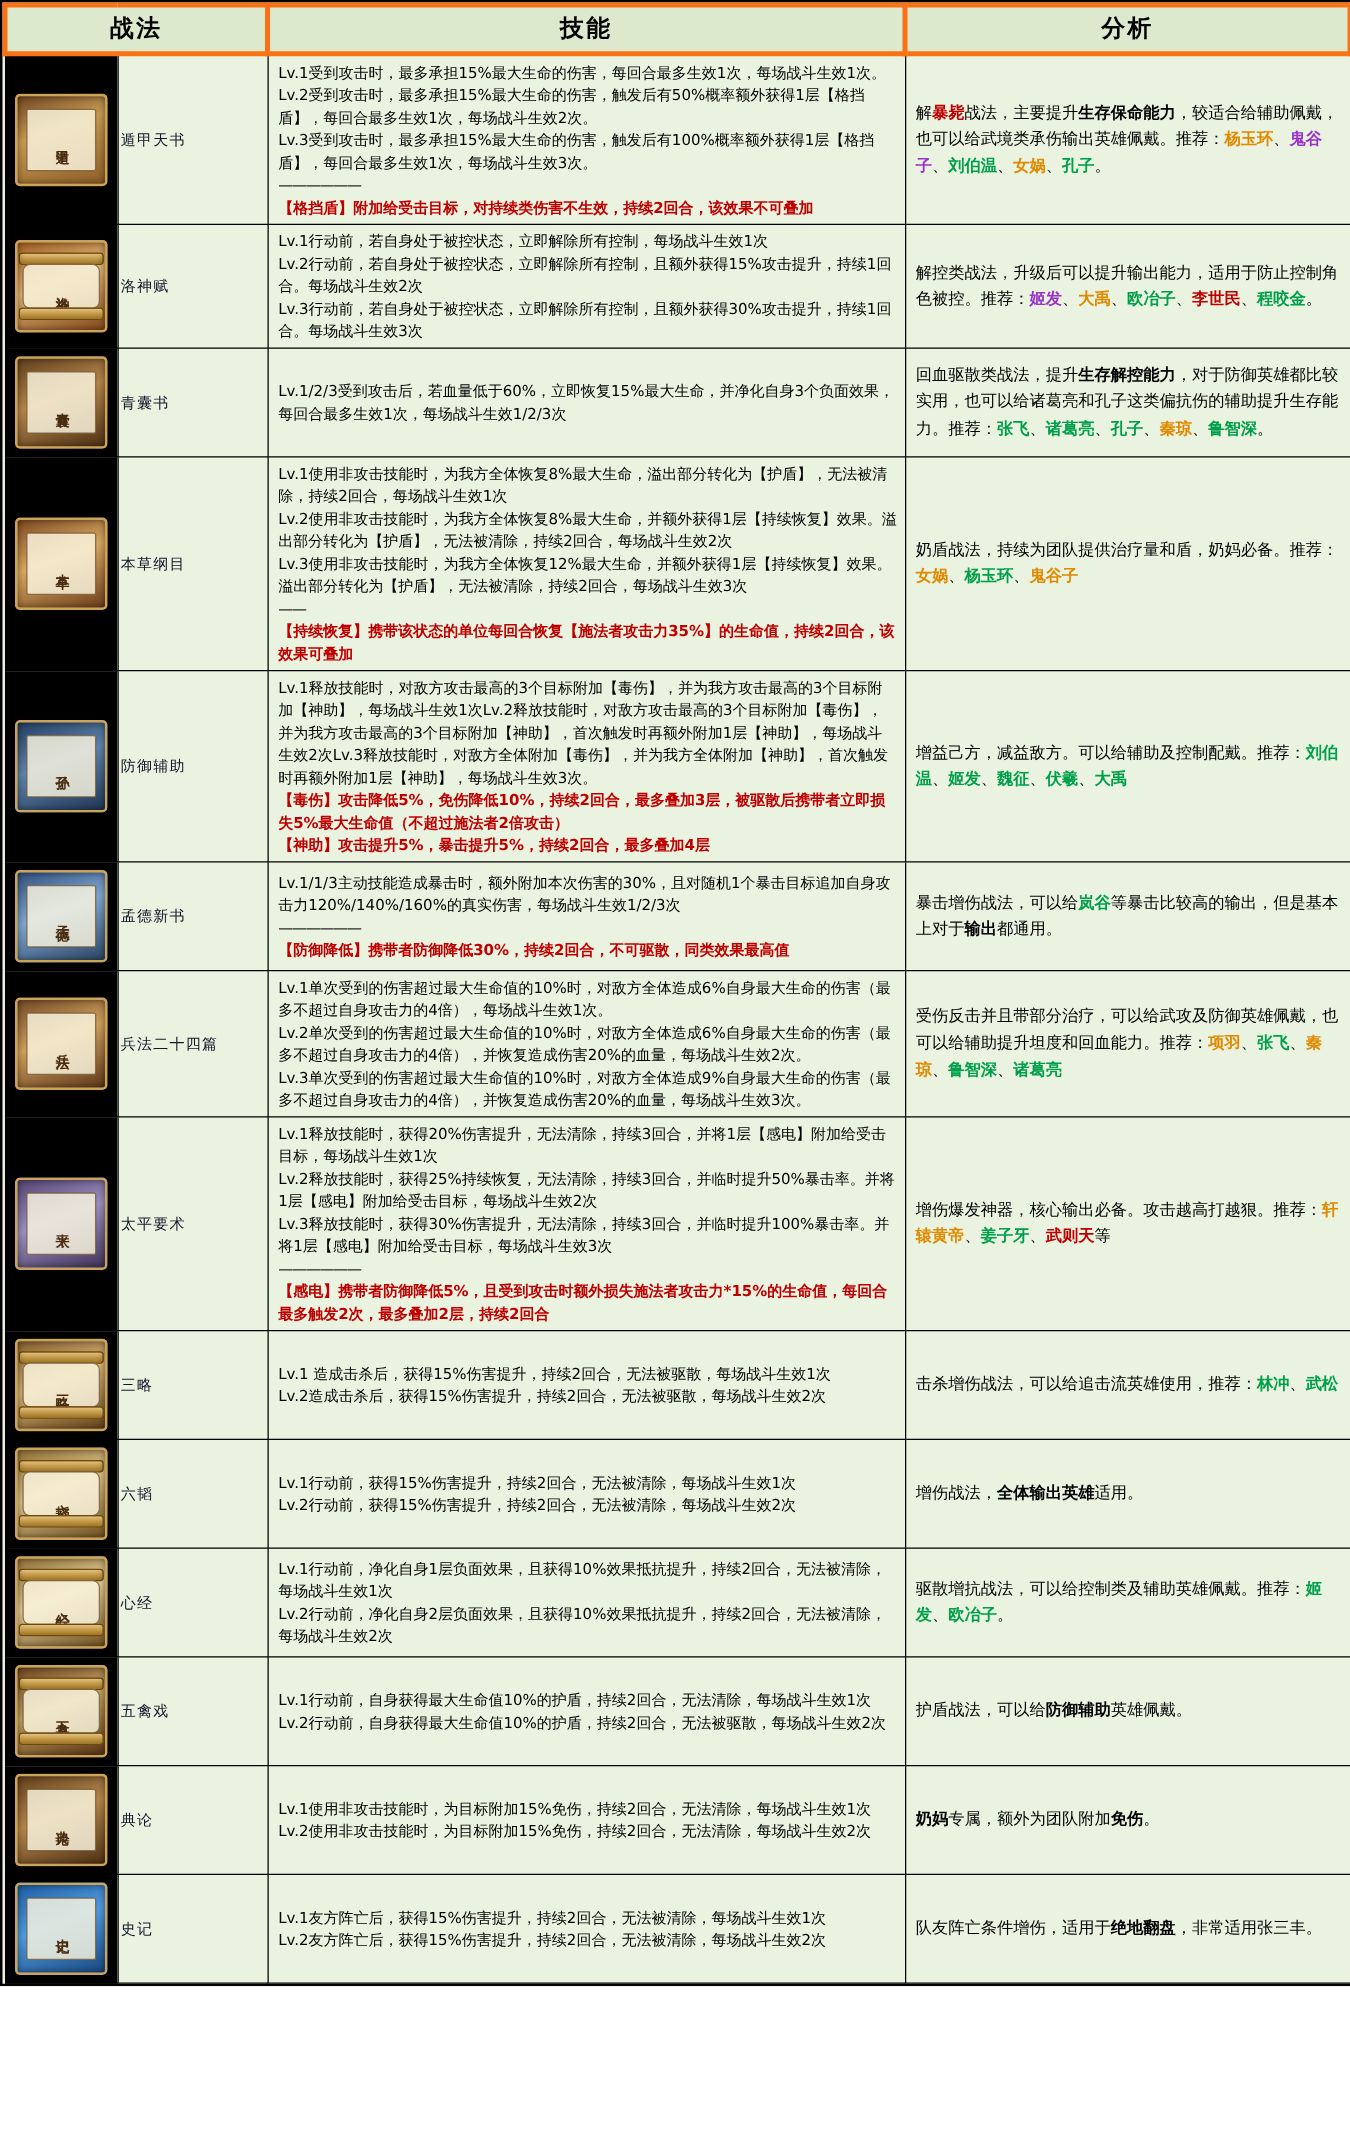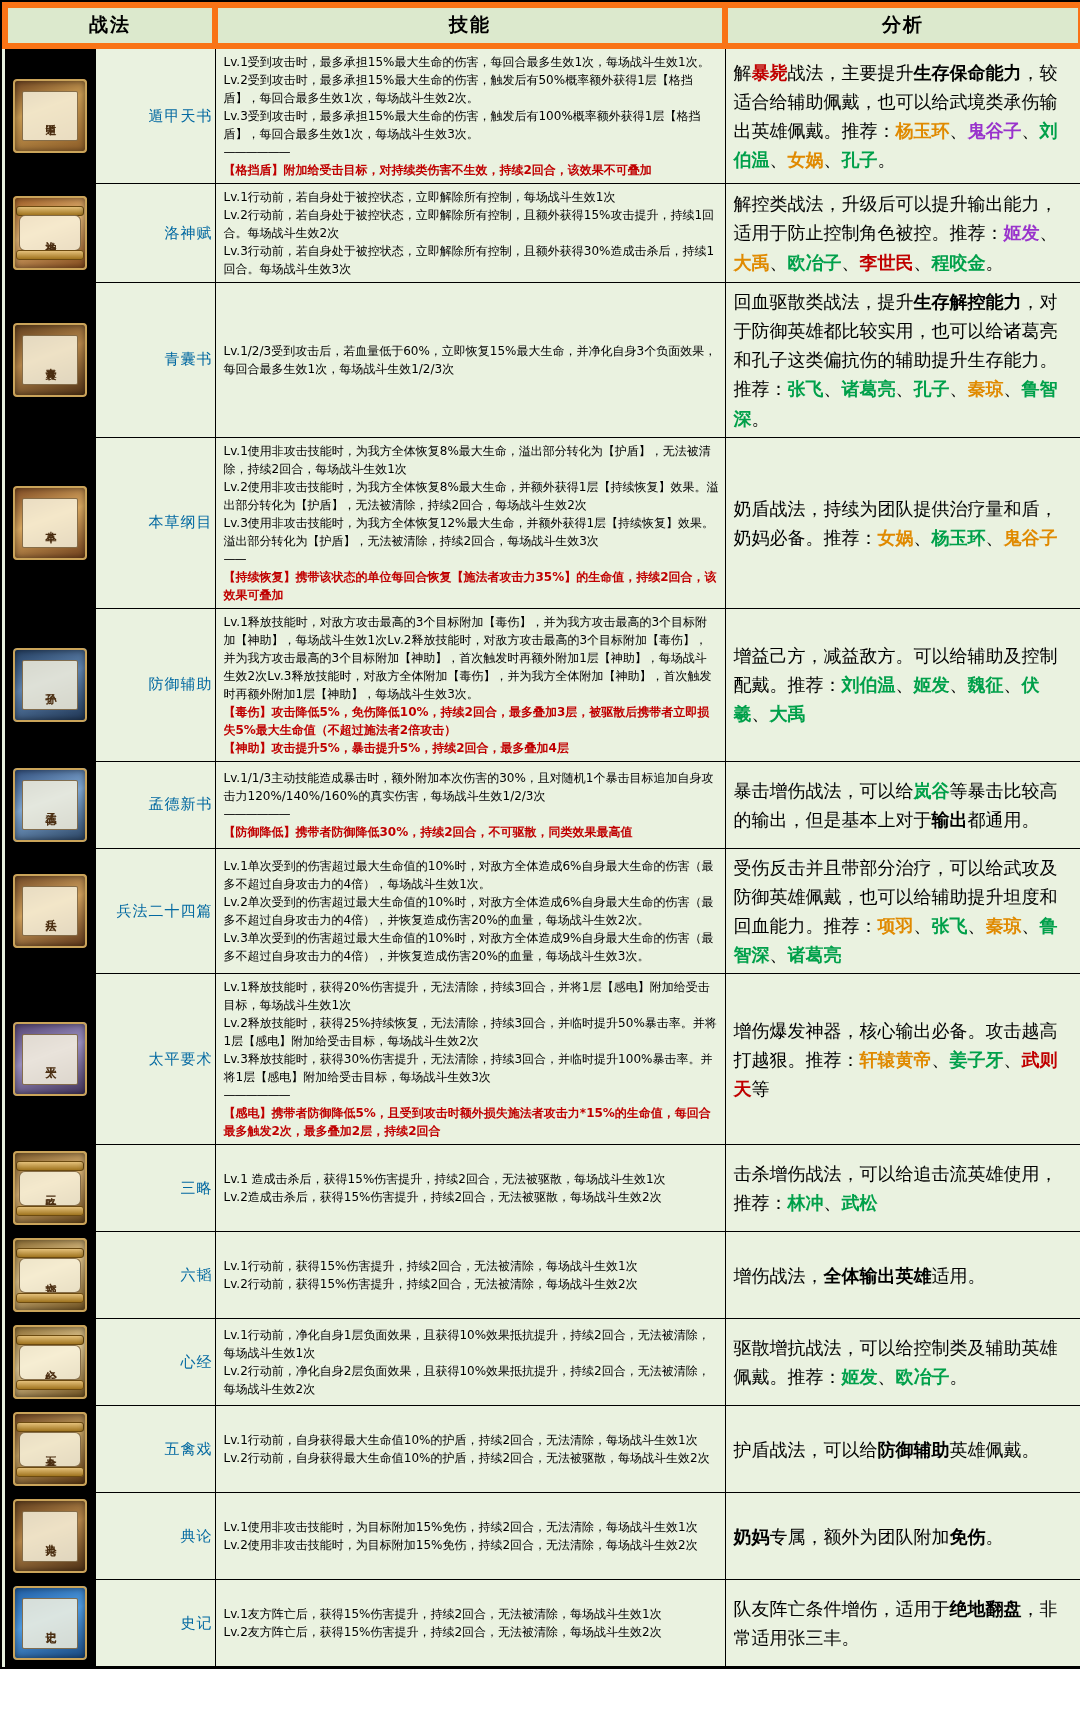--- a/index.html
+++ b/index.html
@@ -19,54 +19,54 @@
     table-layout: fixed;
     background: #eaf2e0;
   }
   table.sheet col.c-icon { width: 90px; }
   table.sheet col.c-name { width: 120px; }
   table.sheet col.c-skill { width: 510px; }
   table.sheet col.c-analysis { width: 356px; }
 
   thead th {
     background: #dce9cd;
-    border: 6px solid #f97316;
+    border: 4px solid #f97316;
     font-size: 19px;
     font-weight: bold;
     color: #000;
     padding: 4px 0 5px;
     letter-spacing: 2px;
   }
   tbody td {
     border: 1px solid #000;
     vertical-align: middle;
     background: #eaf2e0;
   }
   td.icon-cell {
     background: #000;
     padding: 0;
     text-align: center;
     vertical-align: middle;
   }
   td.name-cell {
-    text-align: right;
-    font-size: 15px;
-    color: #0369a1;
+    text-align: left;
+    font-size: 12px;
+    color: #0f172a;
     padding: 4px 2px;
     letter-spacing: 1px;
   }
   td.skill-cell {
     font-size: 12px;
     line-height: 1.5;
     color: #000;
     padding: 4px 6px 4px 8px;
     text-align: left;
   }
   td.analysis-cell {
-    font-size: 18px;
+    font-size: 13px;
     line-height: 1.62;
     color: #000;
     padding: 4px 8px;
     text-align: left;
   }
   .b { font-weight: bold; }
   .red { color: #c00000; font-weight: bold; }
   .green { color: #00a04a; font-weight: bold; }
   .orange { color: #e08a00; font-weight: bold; }
   .purple { color: #9933cc; font-weight: bold; }
@@ -171,21 +171,21 @@
       <td class="icon-cell">
         <span class="book bk-9 bk-scroll">
               <span class="bk-frame"></span>
               <span class="bk-inner">洛神</span>
             </span>
       </td>
       <td class="name-cell">洛神赋</td>
       <td class="skill-cell">
         <div>Lv.1行动前，若自身处于被控状态，立即解除所有控制，每场战斗生效1次</div>
         <div>Lv.2行动前，若自身处于被控状态，立即解除所有控制，且额外获得15%攻击提升，持续1回合。每场战斗生效2次</div>
-        <div>Lv.3行动前，若自身处于被控状态，立即解除所有控制，且额外获得30%造成击杀后，持续1回合。每场战斗生效3次</div>
+        <div>Lv.3行动前，若自身处于被控状态，立即解除所有控制，且额外获得30%攻击提升，持续1回合。每场战斗生效3次</div>
       </td>
       <td class="analysis-cell">
         解控类战法，升级后可以提升输出能力，适用于防止控制角色被控。推荐：<span class="purple">姬发</span>、<span class="orange">大禹</span>、<span class="green">欧冶子</span>、<span class="red">李世民</span>、<span class="green">程咬金</span>。
       </td>
     </tr>
 
     <tr>
       <td class="icon-cell">
         <span class="book bk-3">
               <span class="bk-frame"></span>

